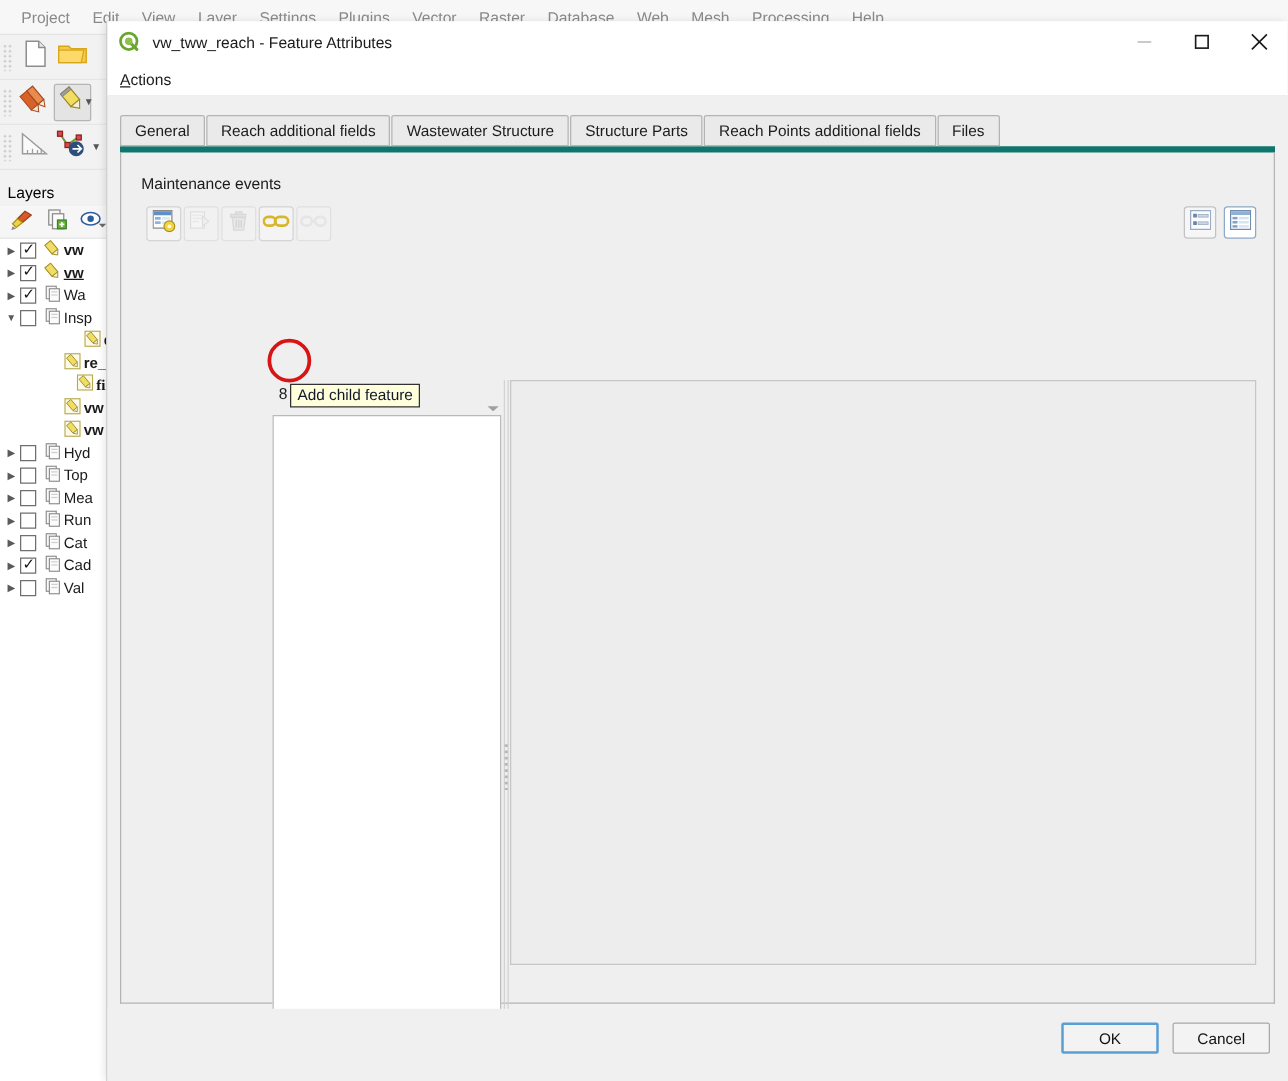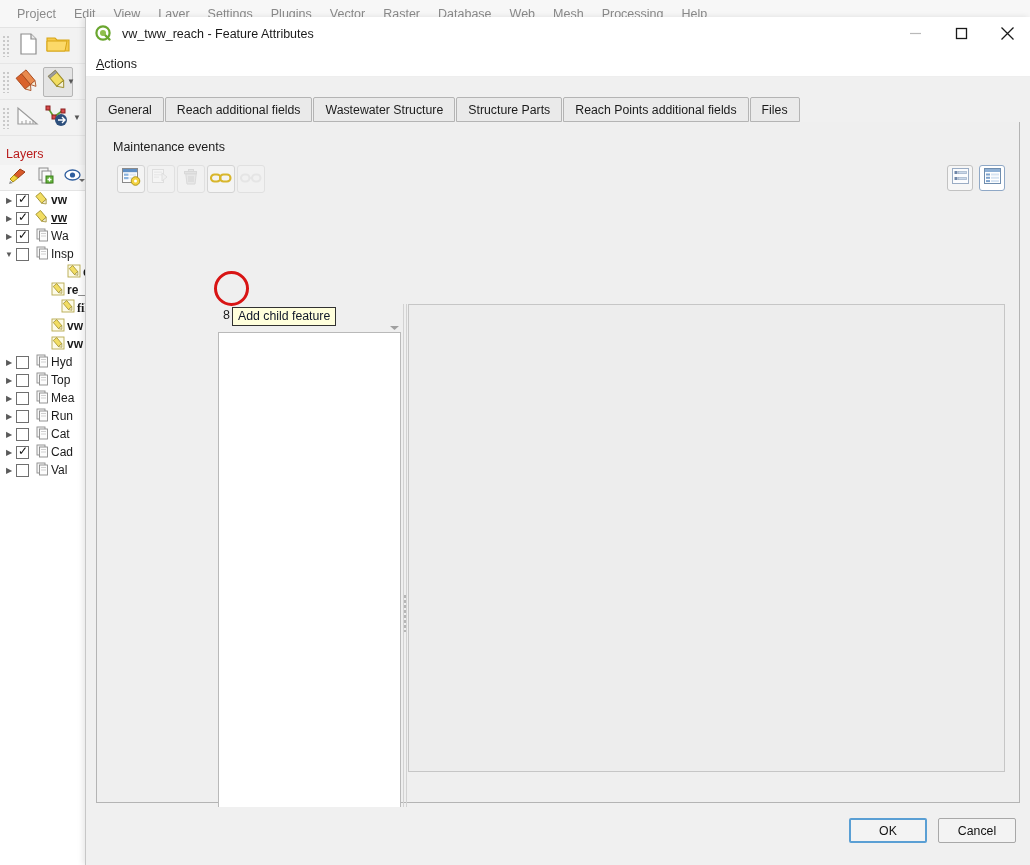--- a/index.html
+++ b/index.html
@@ -44,21 +44,21 @@
     border: 1px solid transparent; border-radius: 2px;
   }
   .tb-btn.active { border: 1px solid #b5b5b5; background: #e4e4e4; }
 
   
   #layers-panel {
     position: absolute; top: 144px; left: 0; width: 120px; height: 721px;
     background: #ffffff;
   }
   #layers-title {
-    font-size: 12.5px; color: #b91c1c; padding: 3px 0 4px 6px;
+    font-size: 12.5px; color: #000000; padding: 3px 0 4px 6px;
     background: #f2f2f2;
   }
   #layers-toolbar {
     height: 26px; display: flex; align-items: center; gap: 10px;
     padding-left: 8px; background: #f6f6f6; border-bottom: 1px solid #e4e4e4;
   }
   .layer-row {
     height: 18px; display: flex; align-items: center;
     font-size: 12px; color: #1a1a1a; white-space: nowrap;
     padding-left: 2px;
@@ -116,21 +116,21 @@
 
   #dlg-body {
     position: absolute; left: 0; top: 60px; right: 0; bottom: 0;
     background: #f0f0f0;
   }
 
   
   #tabs {
     position: absolute; left: 10px; top: 19px; right: 10px; height: 27px;
     display: flex; align-items: flex-end;
-    border-bottom: 1px solid #0f766e;
+    border-bottom: 6px solid #0f766e;
   }
   .tab {
     height: 25px; padding: 0 11px;
     display: flex; align-items: center;
     font-size: 12.3px; color: #1b1b1b;
     background: #eaeaea;
     border: 1px solid #b4b4b4;
     border-bottom: 1px solid #b4b4b4;
     margin-right: 1px;
     border-radius: 2px 2px 0 0;

